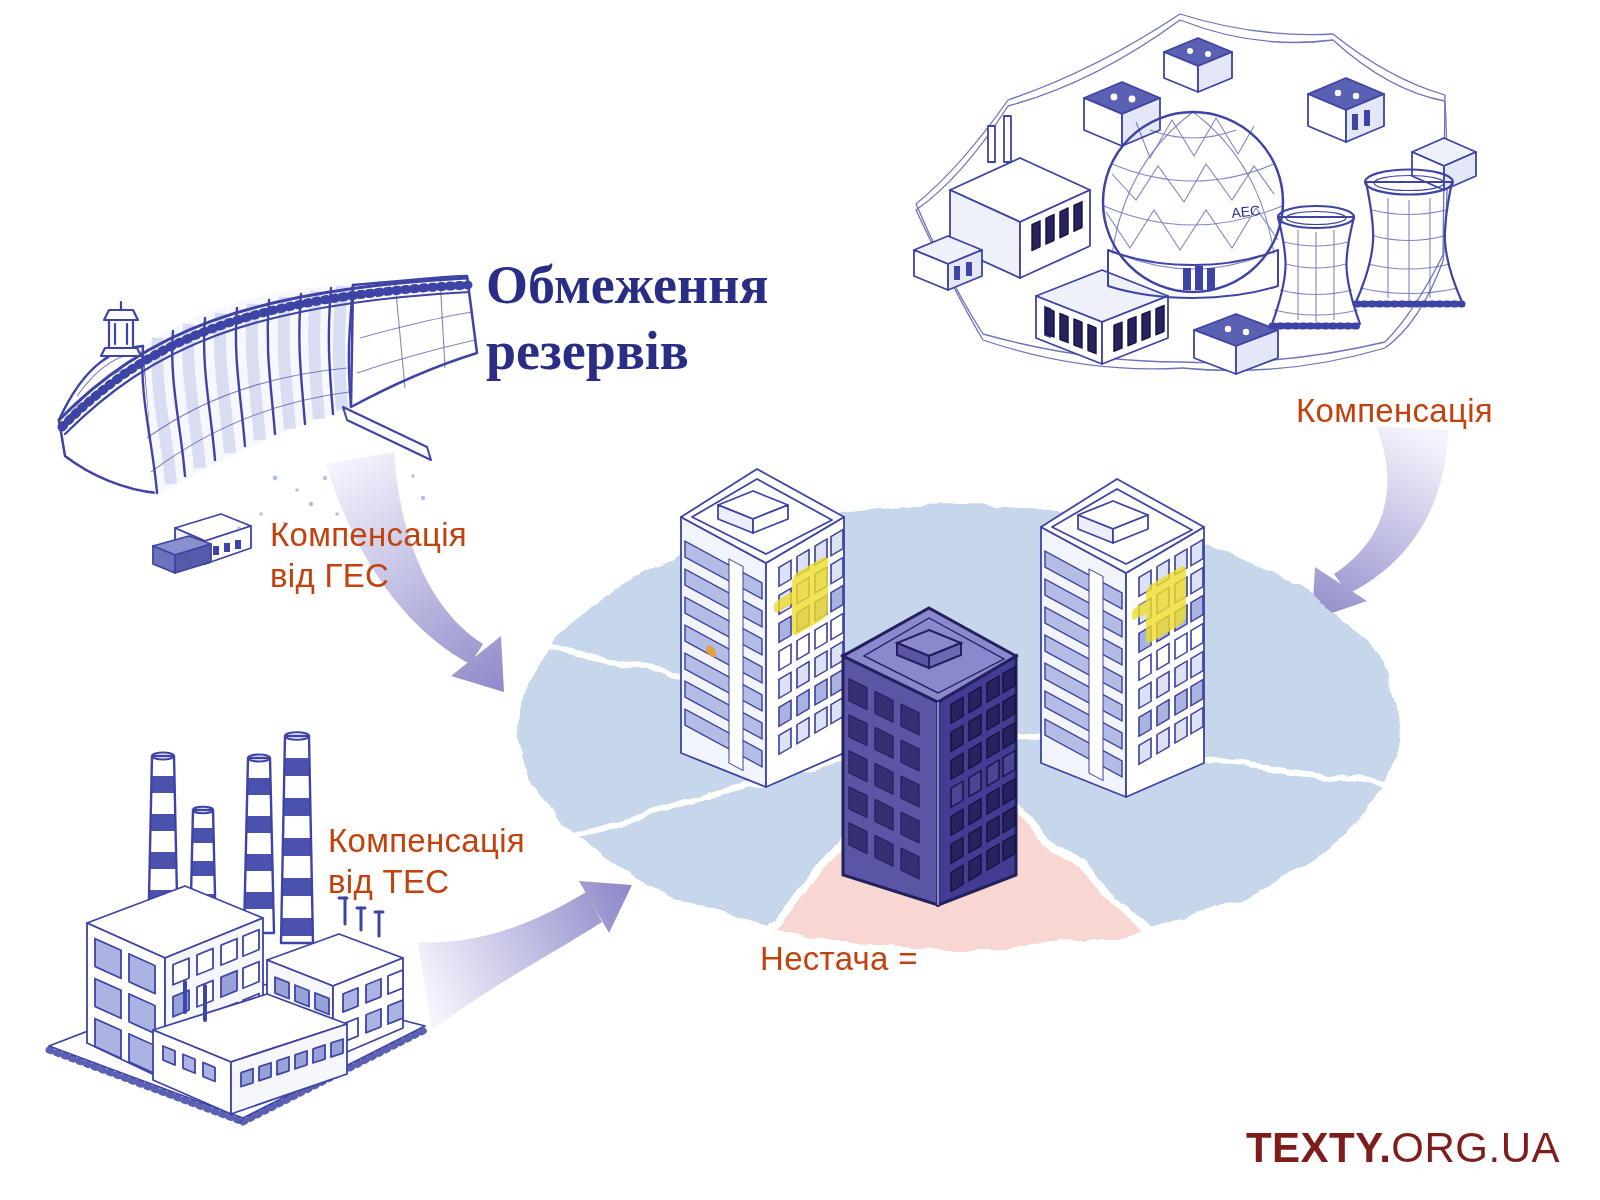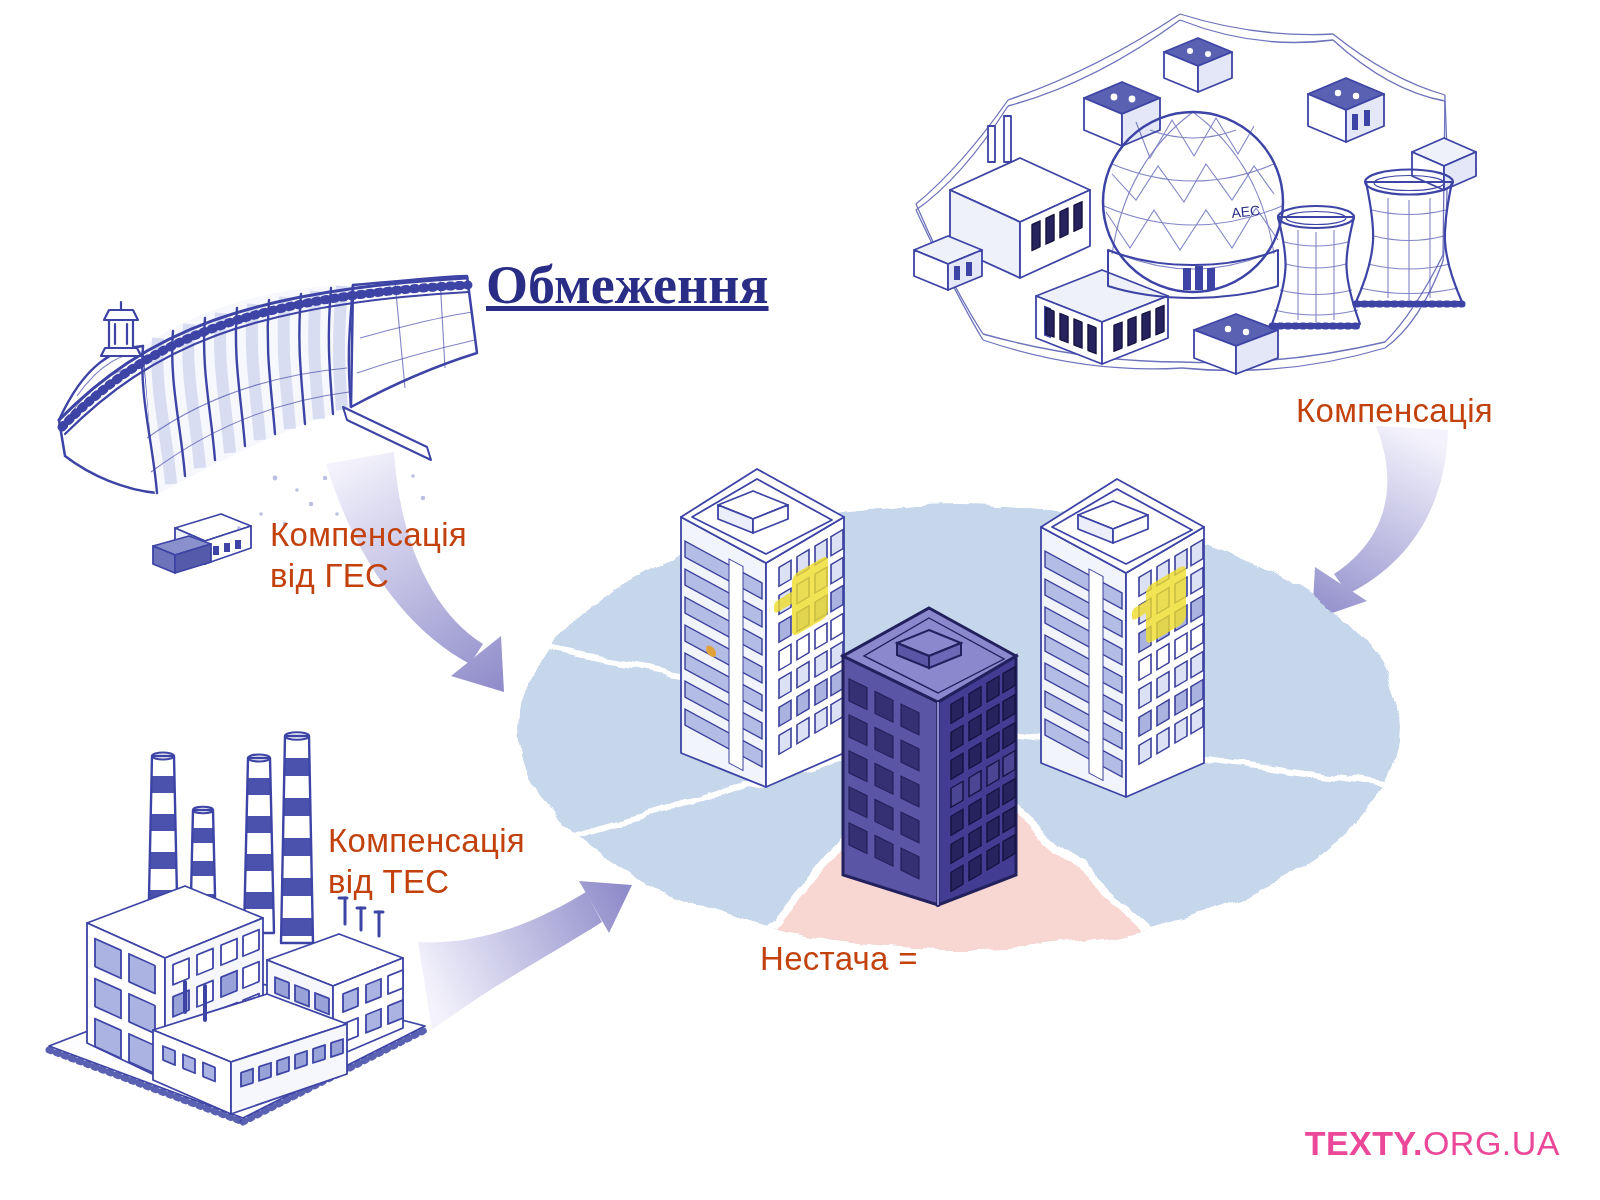--- a/index.html
+++ b/index.html
@@ -6,26 +6,26 @@
   body{width:1600px;height:1200px;position:relative;overflow:hidden;
        font-family:"Liberation Sans",sans-serif;}
   .canvas{position:absolute;inset:0;}
   svg{position:absolute;overflow:visible;}
   .ink{stroke:#3d44a5;fill:none;stroke-linecap:round;stroke-linejoin:round;}
   .lbl{position:absolute;color:#c2410c;font-size:33px;line-height:41px;letter-spacing:.3px;}
   .lbl .ln{display:block;}
   .title{position:absolute;left:486px;top:252px;width:360px;
          font-family:"Liberation Serif",serif;font-weight:700;color:#2a2d85;
          font-size:54px;line-height:66px;}
-  .title .ln{display:block;text-decoration:underline;}
+  .title .ln{display:block;}
   .shortage{left:760px;top:938px;width:410px;text-align:left;font-size:33px;}
   .lbl-npp{left:1230px;top:390px;width:263px;text-align:right;}
   .lbl-hpp{left:270px;top:514px;width:260px;}
   .lbl-tpp{left:328px;top:820px;width:260px;}
-  .logo{position:absolute;right:40px;top:1124px;color:#ec4899;font-size:34px;
+  .logo{position:absolute;right:40px;top:1124px;color:#7f1d1d;font-size:42px;
         letter-spacing:.5px;white-space:nowrap;}
   .logo b{font-weight:700;}
   .logo span.reg{font-weight:400;}
   
   .winW use{fill:#dce1f5;stroke:#3a3f9b;stroke-width:1.6;}
   .winW use:nth-child(3n){fill:#aab3e0;}
   .winW use:nth-child(4n){fill:#fff;}
   .winD use{fill:#27235f;stroke:#15123f;stroke-width:1.4;}
   .winD use:nth-child(4n){fill:#4a4694;}
   .bandL use{fill:#b3bce5;stroke:#3a3f9b;stroke-width:1.4;}
@@ -115,20 +115,21 @@
         <circle cx="260" cy="296" r="2.2"></circle>
         <circle cx="358" cy="292" r="1.9"></circle>
       <circle cx="388" cy="248" r="1.8"></circle>
         <circle cx="398" cy="270" r="2.2"></circle>
         <circle cx="214" cy="300" r="1.8"></circle>
     </g>
   </svg>
 
   <h1 class="title" style="margin:0">
     <span class="ln">Обмеження</span>
+    <span class="ln">резервів</span>
   </h1>
 
   <svg style="left:888px;top:2px" width="600" height="430" viewBox="0 0 600 430">
     <defs>
       <g id="pyl">
         <path d="M6 62 L14 6 M22 62 L14 6 M14 6 L14 0"></path>
         <path d="M1 18 H27 M-2 27 H30"></path>
         <path d="M1 18 v5 M27 18 v5 M-2 27 v5 M30 27 v5"></path>
         <path d="M6 62 L22 48 M22 62 L6 48"></path>
       </g>

